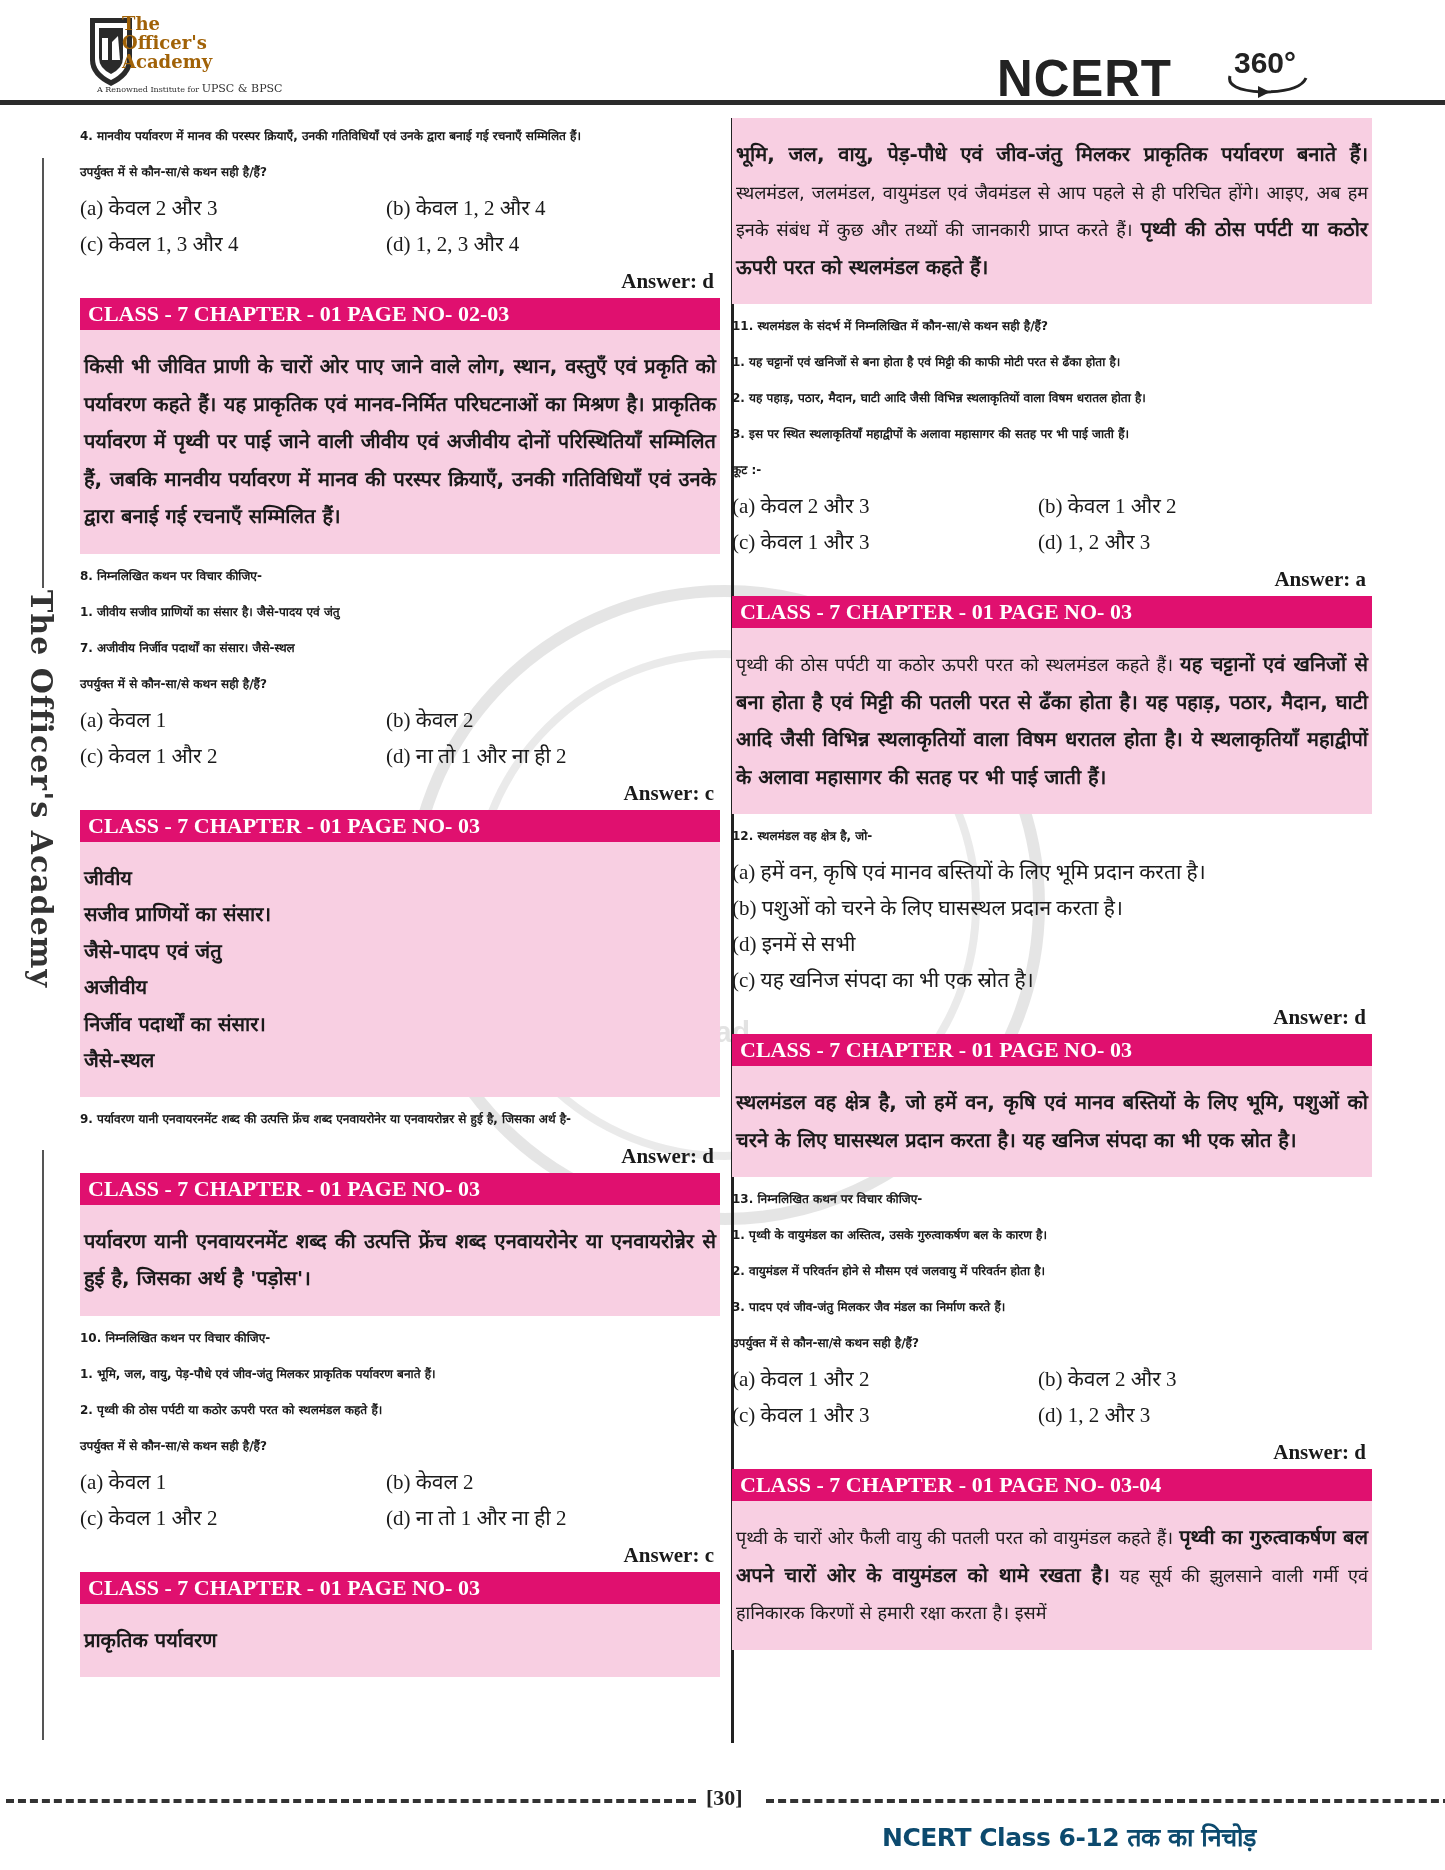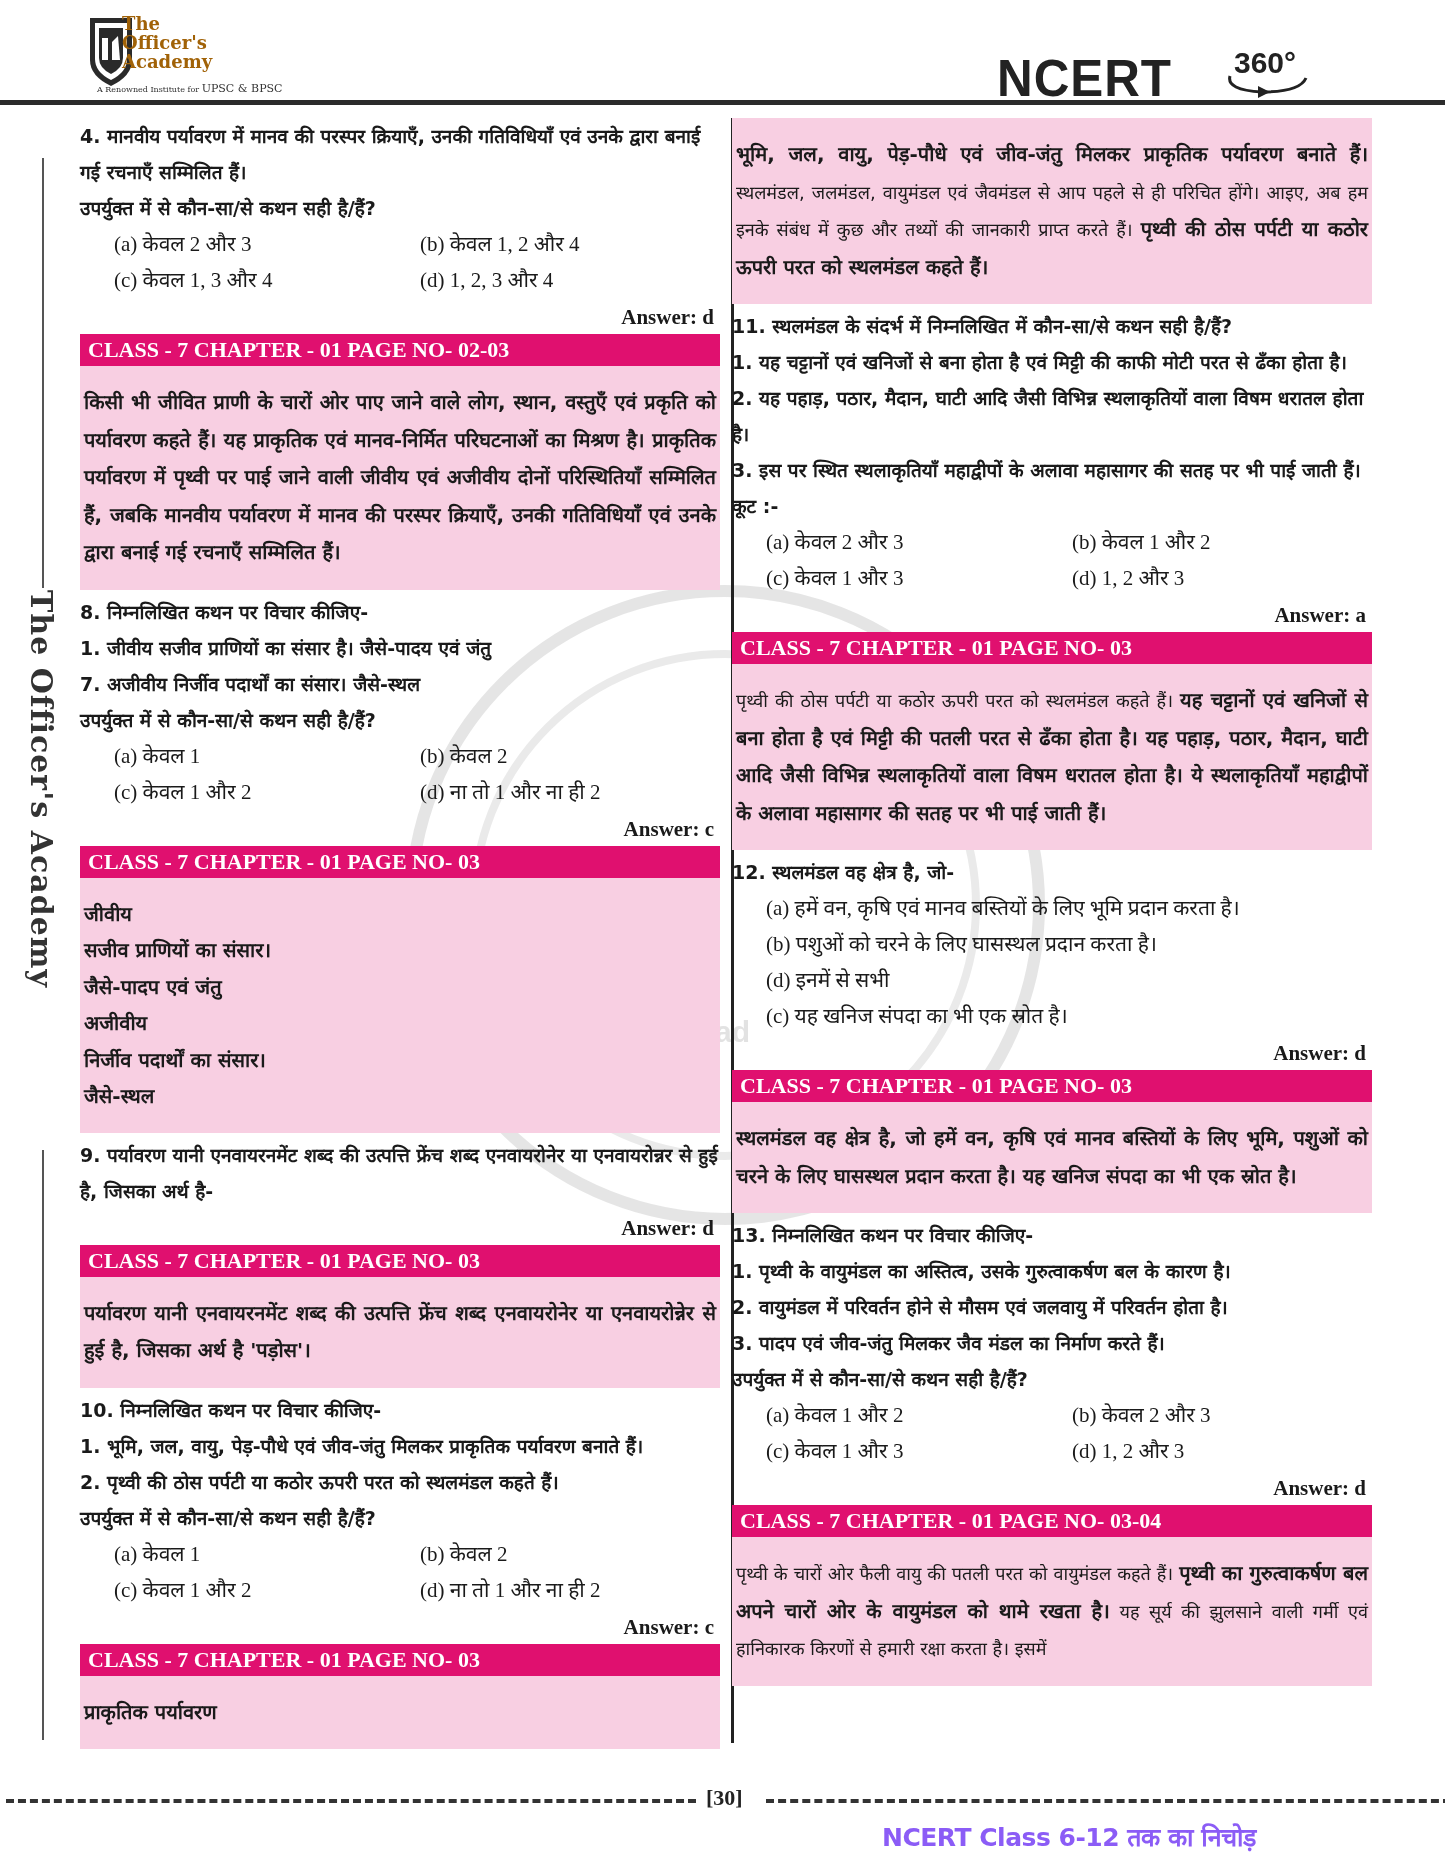--- a/index.html
+++ b/index.html
@@ -23,42 +23,42 @@
   .side .vline-top { position: absolute; left: 24px; top: 8px; width: 2px; height: 430px; background: #555; }
   .side-text { position: absolute; left: 6px; top: 440px; writing-mode: vertical-rl; font-family: "DejaVu Serif", serif; font-weight: bold; font-size: 30px; color: #333; letter-spacing: 1px; white-space: nowrap; }
 
   
   .col-divider { position: absolute; left: 731px; top: 118px; width: 3px; height: 1625px; background: #222; }
 
   .col { position: absolute; top: 118px; width: 640px; }
   .col.left { left: 80px; }
   .col.right { left: 732px; width: 640px; }
 
-  .q-text { font-family: "DejaVu Sans", sans-serif; font-weight: bold; font-size: 19px; line-height: 36px; color: #1a1a1a; }
-  .opts { display: grid; grid-template-columns: 306px 1fr; font-family: "Liberation Serif", serif; font-size: 21px; line-height: 36px; margin-left: 34px; }
+  .q-text { font-family: "DejaVu Sans", sans-serif; font-weight: bold; font-size: 12px; line-height: 36px; color: #1a1a1a; }
+  .opts { display: grid; grid-template-columns: 306px 1fr; font-family: "Liberation Serif", serif; font-size: 21px; line-height: 36px; }
   .opts.single { grid-template-columns: 1fr; }
   .answer { text-align: right; font-family: "Liberation Serif", serif; font-weight: bold; font-size: 21px; line-height: 34px; padding-right: 6px; margin-top: 2px; }
 
   .note { margin: 0 0 4px 0; }
   .note-head { background: #e0106f; color: #fff; font-family: Liberation Serif, serif; font-weight: bold; font-size: 22px; line-height: 32px; padding-left: 8px; }
   .note-body { background: #f8cfe2; padding: 18px 4px; font-family: "DejaVu Sans", sans-serif; font-weight: bold; font-size: 20px; line-height: 37.5px; text-align: justify; }
   .note-body .light { font-weight: normal; font-size: 18px; }
 
   
   .wm { position: absolute; left: 405px; top: 585px; width: 640px; height: 640px; border-radius: 50%; border: 12px solid rgba(160,160,160,0.28); pointer-events: none; }
   .wm-inner { position: absolute; left: 470px; top: 650px; width: 510px; height: 510px; border-radius: 50%; border: 8px solid rgba(160,160,160,0.22); pointer-events: none; }
   .wm-text { position: absolute; left: 570px; top: 1015px; font-family: "Liberation Sans", sans-serif; font-weight: bold; font-size: 30px; color: rgba(150,150,150,0.28); pointer-events: none; }
 
   
   .footer { position: absolute; left: 6px; top: 1785px; width: 1445px; height: 80px; }
   .dash { position: absolute; top: 14px; height: 0; border-top: 4px dashed #333; }
   .dash.l { left: 0; width: 690px; }
   .dash.r { left: 760px; width: 685px; }
   .page-num { position: absolute; left: 700px; top: 0; font-family: "Liberation Serif", serif; font-weight: bold; font-size: 22px; color: #222; }
-  .footer-tag { position: absolute; left: 876px; top: 34px; font-family: "DejaVu Sans", sans-serif; font-weight: bold; font-size: 25px; color: #8b5cf6; letter-spacing: -0.5px; }
+  .footer-tag { position: absolute; left: 876px; top: 34px; font-family: "DejaVu Sans", sans-serif; font-weight: bold; font-size: 25px; color: #0c4a6e; letter-spacing: -0.5px; }
 </style>
 </head>
 <body>
 
 <div class="header">
   <svg class="logo" viewBox="0 0 50 74">
     <path d="M4 4 L46 4 L46 46 Q46 62 25 72 Q4 62 4 46 Z" fill="#2a2a2a"></path>
     <path d="M9 9 L41 9 L41 45 Q41 58 25 66 Q9 58 9 45 Z" fill="#fff"></path>
     <path d="M13 14 L37 14 L37 44 Q37 54 25 60 Q13 54 13 44 Z" fill="#2a2a2a"></path>
     <rect x="16" y="24" width="6" height="22" fill="#fff"></rect>

